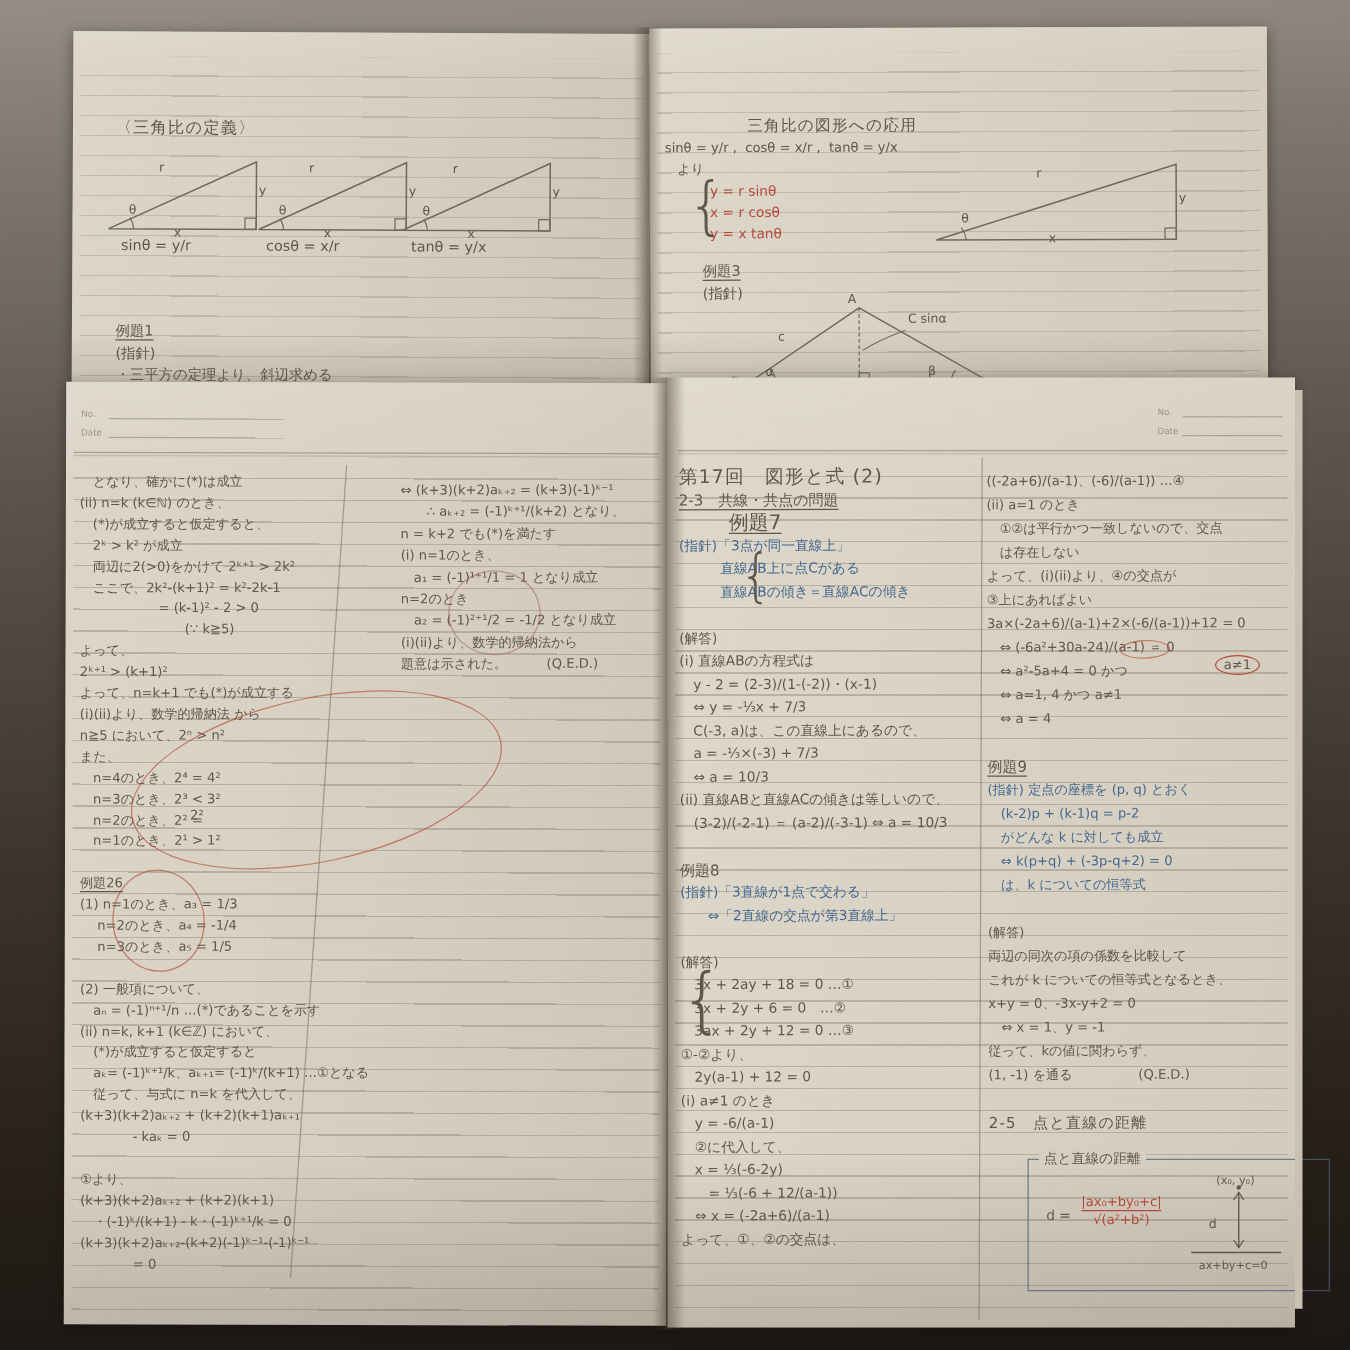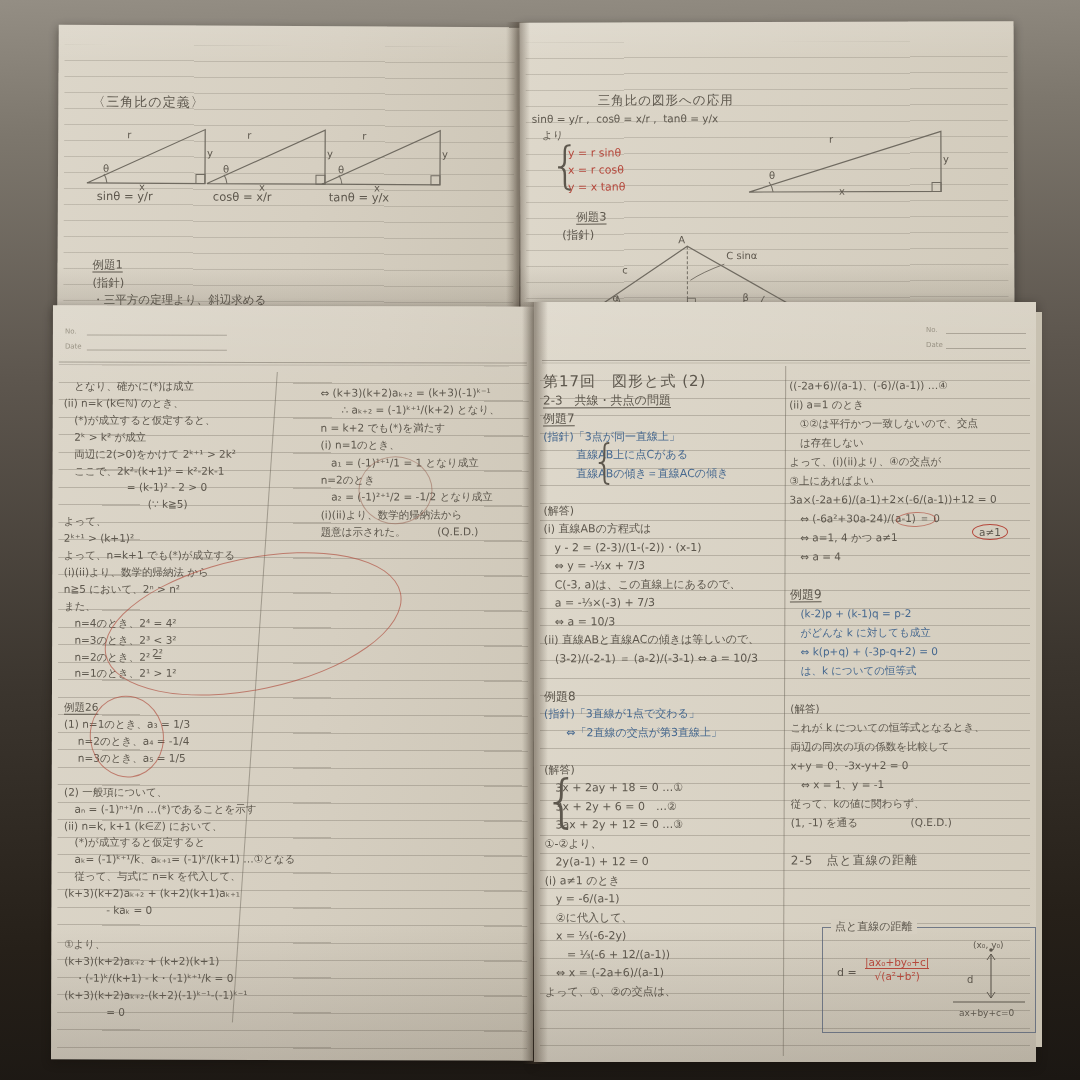--- a/index.html
+++ b/index.html
@@ -23,21 +23,21 @@
   .ov{position:absolute;inset:0;pointer-events:none;}
   .ov-item{position:absolute;white-space:pre;color:#5d574d;}
   .decor{position:absolute;pointer-events:none;}
   .red-oval{border:1.4px solid rgba(175,75,60,.65);border-radius:50%;}
   .pencil-oval{border:1.3px solid rgba(150,95,80,.5);border-radius:50%;}
   .divider{background:rgba(105,99,88,.5);width:1px;}
   .hdr-lab{position:absolute;font-size:7px;color:#938c7d;}
   .hdr-line{position:absolute;border-top:1px solid rgba(125,118,106,.55);}
   .hdr-rule{position:absolute;border-top:1px solid rgba(115,108,96,.55);box-shadow:0 2.5px 0 rgba(115,108,96,.28);}
   svg{position:absolute;overflow:visible;}
-  .dist-box{position:absolute;border:1.6px solid rgba(80,92,115,.75);}
+  .dist-box{position:absolute;border:1.6px solid rgba(80,92,115,.75);padding-left:28px;}
   .dist-box .box-title{position:absolute;left:8px;top:-9px;font-size:11px;color:#5d574d;background:#d6cfc1;padding:0 4px;white-space:pre;}
   .frac{display:inline-block;text-align:center;vertical-align:middle;color:#b5483c;font-size:10.5px;line-height:1.15;}
   .frac .den{border-top:1.2px solid #b5483c;display:block;padding-top:1px;}
   .smudge{background:rgba(120,112,100,.28);filter:blur(2px);}
 </style>
 </head>
 <body>
 
 <div class="scene">
 
@@ -137,21 +137,21 @@
 
         <span class="ov-item" style="font-size: 10px; left: 84px; top: 12px;">r</span>
             <span class="ov-item" style="font-size: 10px; left: 198px; top: 32px;">y</span>
             <span class="ov-item" style="font-size: 10px; left: 94px; top: 64px;">x</span>
             <span class="ov-item" style="font-size: 10px; left: 24px; top: 48px;">θ</span>
           </div>
       </div>
 
       <div class="col" style="left:42px;top:186px;font-size:11.5px;line-height:17.5px;">
 
-      <div class="ln" style="text-decoration: underline; text-underline-offset: 3px; margin-left: 14px;">例題3</div>
+      <div class="ln" style="text-decoration: underline; text-underline-offset: 3px;">例題3</div>
           <div class="ln">(指針)</div>
         </div>
 
       <div style="position:absolute;left:72px;top:220px;width:215px;height:74px;">
         <svg width="210" height="74" viewBox="0 0 210 74">
           <polygon points="6,64 95,4 200,64" fill="none" stroke="#6f6a60" stroke-width="1.2"></polygon>
           <line x1="95" y1="4" x2="95" y2="64" stroke="#6f6a60" stroke-width="1" stroke-dasharray="3,2"></line>
           <rect x="95" y="56" width="8" height="8" fill="none" stroke="#6f6a60" stroke-width=".9"></rect>
           <path d="M28,64 A22,22 0 0 0 24,52" fill="none" stroke="#6f6a60" stroke-width="1"></path>
           <path d="M168,64 A20,20 0 0 1 172,54" fill="none" stroke="#6f6a60" stroke-width="1"></path>
@@ -262,21 +262,21 @@
       <div class="hdr-rule" style="left:8px;right:6px;top:58px;"></div>
       <div class="ruled" style="top:62px;"></div>
       <div class="edge"></div>
 
       <div class="decor divider" style="left:250px;top:64px;height:690px;transform:rotate(.2deg);"></div>
 
       <div class="col" style="left:10px;top:70px;width:240px;font-size:11px;line-height:18.5px;transform:rotate(-.2deg);">
 
       <div class="ln" style="font-size: 15px; letter-spacing: 1px;">第17回　図形と式 (2)</div>
           <div class="ln" style="text-decoration: underline; text-underline-offset: 3px; font-size: 12px;">2-3　共線・共点の問題</div>
-          <div class="ln" style="text-decoration: underline; text-underline-offset: 3px; font-size: 12px;">例題7</div>
+          <div class="ln" style="text-decoration: underline; text-underline-offset: 3px; font-size: 16px; margin-left: 40px;">例題7</div>
           <div class="ln blue">(指針)「3点が同一直線上」</div>
           <div class="ln blue">　　　直線AB上に点Cがある</div>
           <div class="ln blue">　　　直線ABの傾き＝直線ACの傾き</div>
           <div class="ln"> </div>
           <div class="ln">(解答)</div>
           <div class="ln">(i) 直線ABの方程式は</div>
           <div class="ln">　y - 2 = (2-3)/(1-(-2))・(x-1)</div>
           <div class="ln">　⇔ y = -⅓x + 7/3</div>
           <div class="ln">　C(-3, a)は、この直線上にあるので、</div>
           <div class="ln">　a = -⅓×(-3) + 7/3</div>
@@ -306,32 +306,34 @@
       <div class="col" style="left:256px;top:74px;width:244px;font-size:10.5px;line-height:19px;transform:rotate(-.2deg);">
 
       <div class="ln">((-2a+6)/(a-1)、(-6)/(a-1)) …④</div>
           <div class="ln">(ii) a=1 のとき</div>
           <div class="ln">　①②は平行かつ一致しないので、交点</div>
           <div class="ln">　は存在しない</div>
           <div class="ln">よって、(i)(ii)より、④の交点が</div>
           <div class="ln">③上にあればよい</div>
           <div class="ln">3a×(-2a+6)/(a-1)+2×(-6/(a-1))+12 = 0</div>
           <div class="ln">　⇔ (-6a²+30a-24)/(a-1) ＝ 0</div>
+          <div class="ln">　⇔ a²-5a+4 = 0 かつ</div>
           <div class="ln">　⇔ a=1, 4 かつ a≠1</div>
           <div class="ln">　⇔ a = 4</div>
           <div class="ln"> </div>
           <div class="ln" style="text-decoration: underline; text-underline-offset: 3px; font-size: 12px;">例題9</div>
+          <div class="ln blue">(指針) 定点の座標を (p, q) とおく</div>
           <div class="ln blue">　(k-2)p + (k-1)q = p-2</div>
           <div class="ln blue">　がどんな k に対しても成立</div>
           <div class="ln blue">　⇔ k(p+q) + (-3p-q+2) = 0</div>
           <div class="ln blue">　は、k についての恒等式</div>
           <div class="ln"> </div>
           <div class="ln">(解答)</div>
+          <div class="ln">両辺の同次の項の係数を比較して</div>
           <div class="ln">これが k についての恒等式となるとき、</div>
-          <div class="ln">両辺の同次の項の係数を比較して</div>
           <div class="ln">x+y = 0、-3x-y+2 = 0</div>
           <div class="ln">　⇔ x = 1、y = -1</div>
           <div class="ln">従って、kの値に関わらず、</div>
           <div class="ln">(1, -1) を通る　　　　　(Q.E.D.)</div>
           <div class="ln"> </div>
           <div class="ln" style="font-size: 12px; letter-spacing: 1px;">2-5　点と直線の距離</div>
         </div>
 
       <div class="ov">
 

